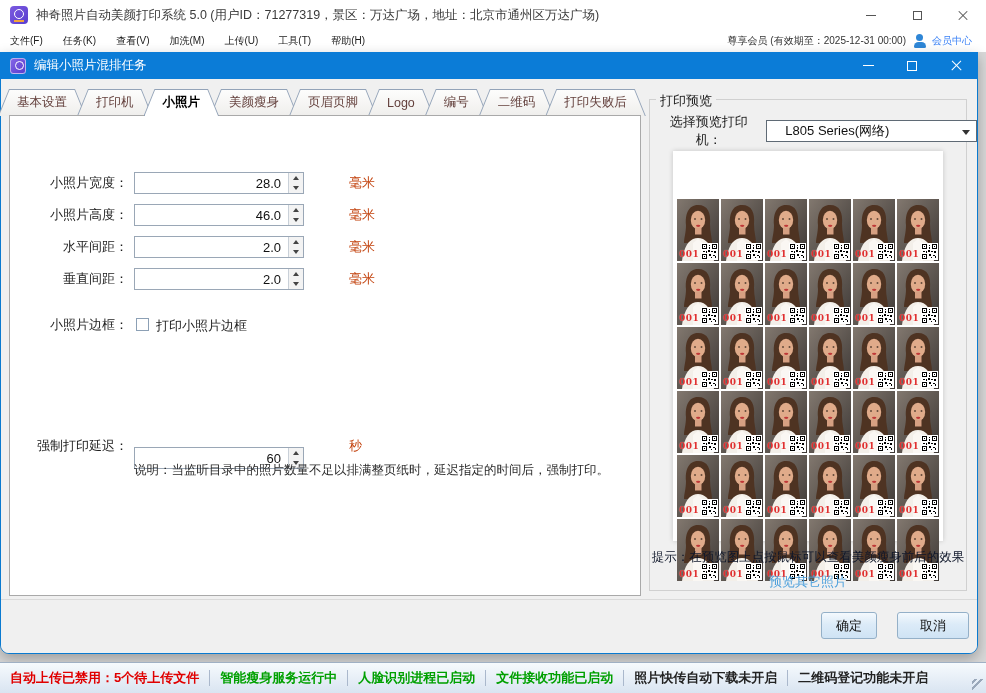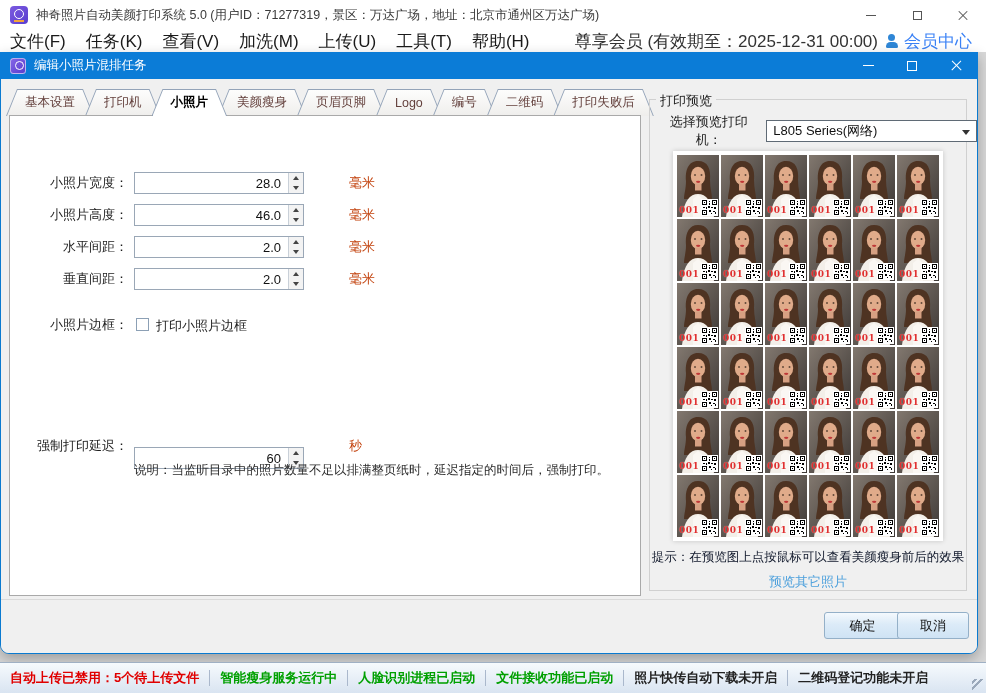--- a/index.html
+++ b/index.html
@@ -14,21 +14,21 @@
   .win-title { margin-left:8px; font-size:12.5px; color:#3a3a3a; white-space:nowrap; }
   .win-controls { margin-left:auto; display:flex; height:100%; }
   .win-btn { width:46px; height:100%; display:flex; align-items:center; justify-content:center; position:relative; }
   .glyph-min { width:10px; height:1px; background:#555; }
   .glyph-max { width:9px; height:9px; border:1px solid #555; }
   .glyph-close { width:10px; height:10px; position:relative; }
   .glyph-close::before,.glyph-close::after { content:""; position:absolute; left:-1px; top:4.5px; width:12px; height:1px; background:#555; }
   .glyph-close::before { transform:rotate(45deg); }
   .glyph-close::after { transform:rotate(-45deg); }
 
-  .menubar { position:absolute; top:30px; left:0; width:986px; height:22px; background:#fff; display:flex; align-items:center; font-size:17px; color:#1a1a1a; }
+  .menubar { position:absolute; top:30px; left:0; width:986px; height:22px; background:#fff; display:flex; align-items:center; font-size:10px; color:#1a1a1a; }
   .menu-item { padding:2px 10px; white-space:nowrap; }
   .member-zone { margin-left:auto; display:flex; align-items:center; gap:6px; padding-right:14px; white-space:nowrap; }
   .member-status { color:#333; }
   .person-icon { width:14px; height:14px; position:relative; }
   .person-icon::before { content:""; position:absolute; left:4px; top:0; width:7px; height:7px; border-radius:50%; background:#2e86d6; }
   .person-icon::after { content:""; position:absolute; left:1.5px; top:7.5px; width:12px; height:6px; border-radius:6px 6px 2px 2px; background:#2e86d6; }
   .member-center { color:#3b82f6; }
 
   .main-client { position:absolute; top:52px; left:0; width:986px; height:610px; background:#d8d8d8; }
 
@@ -49,21 +49,21 @@
   .dlg-controls { margin-left:auto; display:flex; height:100%; }
   .dlg-btn { width:44px; height:100%; display:flex; align-items:center; justify-content:center; position:relative; }
   .glyph-min-w { width:11px; height:1px; background:#fff; }
   .glyph-max-w { width:10px; height:10px; border:1px solid #fff; }
   .glyph-close-w { width:11px; height:11px; position:relative; }
   .glyph-close-w::before,.glyph-close-w::after { content:""; position:absolute; left:-1px; top:5px; width:13px; height:1.4px; background:#fff; }
   .glyph-close-w::before { transform:rotate(45deg); }
   .glyph-close-w::after { transform:rotate(-45deg); }
 
   
-  .tabs { position:absolute; top:36px; left:14px; display:flex; height:27px; }
+  .tabs { position:absolute; top:36px; left:6px; display:flex; height:27px; }
   .tab { position:relative; height:27px; display:flex; align-items:center; justify-content:center; padding:0 19px; margin-left:-9px; clip-path:polygon(11px 0, calc(100% - 11px) 0, 100% 100%, 0 100%); background:#93a3b8; }
   .tab::before { content:""; position:absolute; inset:1px 1px 0 1px; clip-path:polygon(10.5px 0, calc(100% - 10.5px) 0, 100% 100%, 0 100%); background:linear-gradient(#fdfdfc,#efeeec); }
   .tab-label { position:relative; font-size:12.5px; color:#64413d; white-space:nowrap; }
   .tab.active { z-index:6; }
   .tab.active::before { background:#ffffff; }
   .tab.active .tab-label { font-weight:bold; color:#000; }
 
   
   .panel { position:absolute; top:62px; left:8px; width:632px; height:481px; background:#fff; border:1px solid #a9a9a9; }
   .f-label { position:absolute; width:118px; text-align:right; font-size:13px; color:#1c1c1c; line-height:22px; }
@@ -77,37 +77,37 @@
   .checkbox { position:absolute; left:126px; width:13px; height:13px; border:1px solid #8ca0b5; background:#fff; }
   .cb-label { position:absolute; left:146px; font-size:13px; color:#1c1c1c; }
   .note-text { position:absolute; left:124px; top:346px; font-size:12.5px; color:#2a2a2a; white-space:nowrap; }
 
   
   .groupbox { position:absolute; top:46px; left:648px; width:318px; height:492px; border:1px solid #d0d0d0; }
   .group-title { position:absolute; top:39px; left:655px; background:#f0f0f0; padding:0 4px; font-size:13px; color:#1c1c1c; z-index:2; }
   .printer-row { position:absolute; top:60px; left:656px; display:flex; align-items:center;text-align:center; }
   .printer-label { font-size:13px; color:#1c1c1c; margin-right:6px; }
   .combo { position:relative; width:212px; height:22px; border:1px solid #5f6a75; background:#fff; display:flex; align-items:center; }
-  .combo-value { font-size:13px; color:#111; padding-left:6px; }
+  .combo-value { font-size:13px; color:#111; padding-left:18px; }
   .combo-arrow { position:absolute; right:6px; top:9px; border-left:4px solid transparent; border-right:4px solid transparent; border-top:5px solid #333; }
 
   .paper { position:absolute; top:98px; left:672px; width:270px; height:390px; background:#fff; box-shadow:0 0 5px rgba(0,0,0,.18); padding:4px; }
-  .photo-grid { display:grid; grid-template-columns:repeat(6,42px); grid-auto-rows:62px; gap:2px; }
+  .photo-grid { display:grid; grid-template-columns:repeat(6,42px); grid-auto-rows:62px; gap:2px;margin-top:44px; }
   .photo { position:relative; width:42px; height:62px; overflow:hidden; }
   .photo svg.portrait { display:block; width:42px; height:62px; }
   .photo-badge { position:absolute; left:2px; bottom:2px; font-size:9px; font-weight:bold; color:#e03030; font-family:"DejaVu Serif",serif; letter-spacing:.5px; text-shadow:0 0 1px rgba(255,255,255,.5); }
   .qr { position:absolute; right:1px; bottom:1px; width:17px; height:17px; }
 
   .preview-tip { position:absolute; top:496px; left:644px; width:326px; text-align:center; font-size:12.5px; color:#0f172a; white-space:nowrap; }
   .preview-link { position:absolute; top:520px; left:648px; width:318px; text-align:center; font-size:13px; color:#4da0dc; }
 
   
   .btn-strip { position:absolute; left:0; bottom:0; width:976px; height:54px; background:#f0f0f0; border-top:1px solid #dadada; border-radius:0 0 8px 8px; }
   .dlg-button { position:absolute; top:12px; height:27px; border:1px solid #94b0c8; border-radius:3px; background:linear-gradient(#f4f9fd,#dcebf8 45%,#cfe3f4); font-size:13px; color:#111; display:flex; align-items:center; justify-content:center; font-family:"Liberation Sans",sans-serif; }
-  .btn-ok { right:76px; width:77px; }
+  .btn-ok { right:100px; width:56px; }
   .btn-cancel { right:8px; width:72px; }
 </style>
 </head>
 <body>
 
 <div class="titlebar">
   <div class="app-logo"></div>
   <div class="win-title">神奇照片自动美颜打印系统 5.0 (用户ID：71277319，景区：万达广场，地址：北京市通州区万达广场)</div>
   <div class="win-controls">
     <div class="win-btn">

